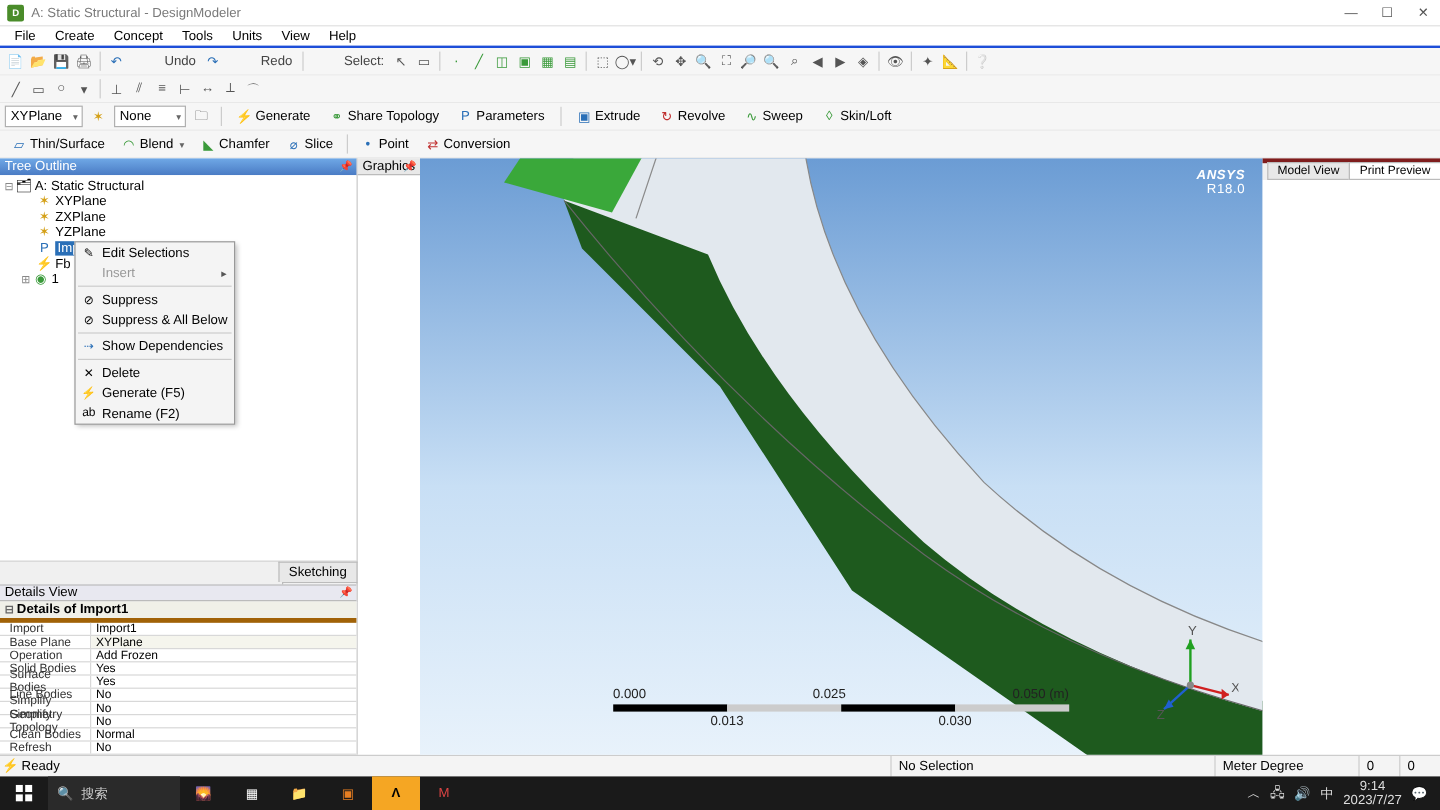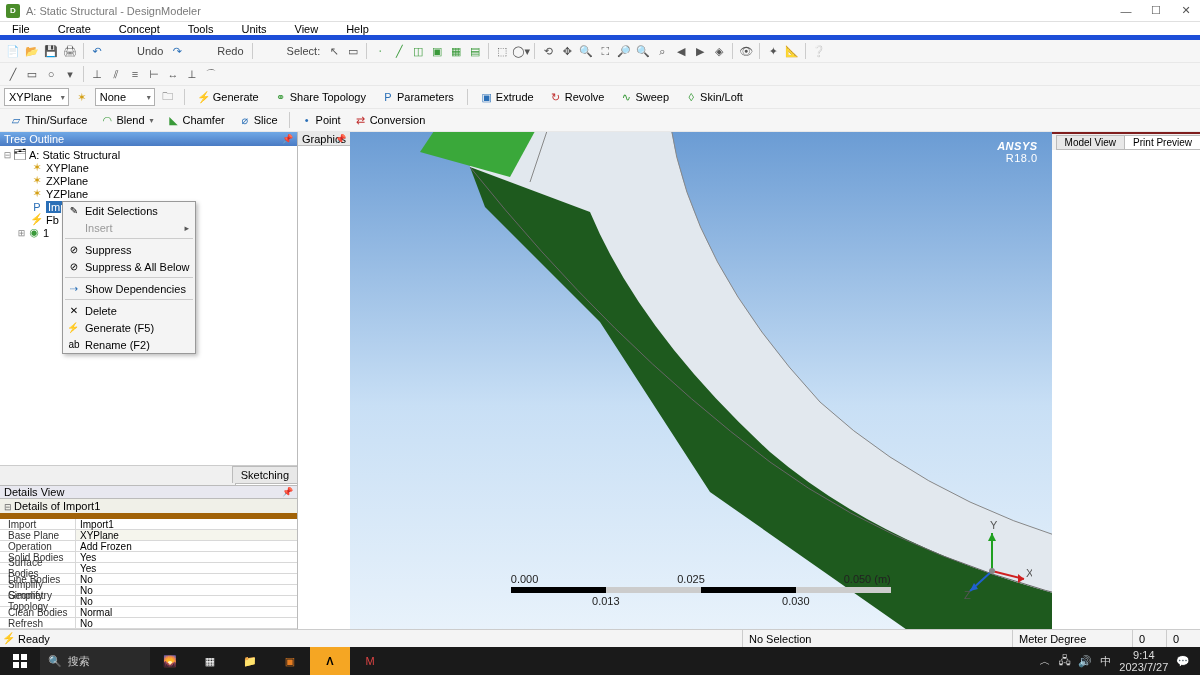--- a/index.html
+++ b/index.html
@@ -6,21 +6,21 @@
 body { width: 1200px; height: 675px; background: #fff; overflow: hidden; position: relative; display: flex; flex-direction: column; }
 
 
 .titlebar { height: 22px; background: #fff; display: flex; align-items: center; padding: 0 6px; border-bottom: 1px solid #e0e0e0; }
 .titlebar .app-icon { width: 14px; height: 14px; background: #4a8c2a; border-radius: 2px; margin-right: 6px; display:flex; align-items:center; justify-content:center; color:#fff; font-size:8px; font-weight:bold;}
 .titlebar .title { color: #7a7a7a; flex: 1; }
 .winbtns { display:flex; gap:18px; margin-right:2px;}
 .winbtn { width:12px; height:12px; display:flex; align-items:center; justify-content:center; color:#555; cursor:pointer;}
 
 
-.menubar { height: 18px; display: flex; align-items: center; padding: 0 6px; gap: 16px; border-bottom: 5px solid #1d4ed8; }
+.menubar { height: 18px; display: flex; align-items: center; padding: 0 6px; gap: 4px; border-bottom: 2px solid #1d4ed8; }
 .menubar span { padding: 1px 6px; cursor: pointer; }
 
 
 .toolbar { height: 23px; display: flex; align-items: center; padding: 0 4px; gap: 1px; border-bottom: 1px solid #e8e8e8; background: #f6f6f6; }
 .tbtn { width: 18px; height: 18px; display:flex; align-items:center; justify-content:center; border:1px solid transparent; cursor:pointer; color:#555;}
 .tsep { width:1px; height:16px; background:#ccc; margin: 0 3px; }
 .tlabel { padding: 0 4px; color:#444;margin-left:26px; }
 .ticon-y { color:#d4a017; }
 .ticon-b { color:#2a6fb7; }
 .ticon-g { color:#3a9a3a; }
@@ -55,42 +55,42 @@
 .ctxmenu .csep { height:1px; background:#ccc; margin: 2px 2px;}
 .ctxmenu .ci.dis { color:#999; }
 
 .tabstrip { height:20px; background:#f0f0f0; border-top:1px solid #ccc; display:flex; align-items:flex-end; padding-left:2px;flex-direction:column;}
 .tabstrip .tab { padding:2px 8px; border:1px solid #bbb; border-bottom:none; background:#fff; margin-right:-1px; cursor:pointer;}
 .tabstrip .tab.inactive { background:#e8e8e8;}
 
 .details-hdr { height:14px; background:#e8e8f0; border-top:1px solid #bbb; border-bottom:1px solid #bbb; padding:0 4px; display:flex; align-items:center; position:relative;}
 .details-hdr .pin { position:absolute; right:3px; font-size:9px;}
 .details { background:#fff;}
-.details .grp { background:#f0f0e8; padding:1px 4px; border-bottom:6px solid #a16207; font-weight:normal;}
+.details .grp { background:#f0f0e8; padding:1px 4px; border-bottom:4px solid #a16207; font-weight:bold;}
 .details .grp::before { content:"⊟ "; color:#666; font-size:9px;}
 .drow { display:flex; border-bottom:1px solid #d8d8d8; height:11px;}
 .drow .k { width:76px; padding-left:8px; border-right:1px solid #d8d8d8; color:#333; display:flex; align-items:center; font-size:10px;}
 .drow .v { flex:1; padding-left:4px; display:flex; align-items:center; font-size:10px;}
 .drow.hl .v { background:#f5f5ed; }
 
 
 .right { flex:1; display:flex; flex-direction:row; position:relative;}
 .gfx-hdr { height:14px; background:#e8e8e8; border-bottom:1px solid #bbb; padding:0 4px; display:flex; align-items:center; position:relative;}
 .gfx-hdr .pin { position:absolute; right:3px; font-size:9px;}
 .viewport { flex:1; position:relative; background: linear-gradient(#6b9cd4 0%, #c8dff5 55%, #e8f2fb 100%); overflow:hidden;}
 .brand { position:absolute; right:14px; top:8px; color:#fff; text-align:right; font-weight:bold; font-size:22px; letter-spacing:0.5px; font-style:italic;}
 .brand .ver { font-size:11px; font-weight:normal; font-style:normal;}
 .triad { position:absolute; right:20px; bottom:28px; width:80px; height:80px;}
 .scalebar { position:absolute; left:50%; bottom:22px; transform:translateX(-50%); width:380px; text-align:center; font-size:10px; color:#222;}
 .scalebar .bar { height:6px; display:flex; margin-top:2px;}
 .scalebar .bar div { flex:1;}
 .scalebar .legend { display:flex; justify-content:space-between; font-size:9px;}
 .scalebar .sub { display:flex; justify-content:space-around; font-size:9px; margin-top:2px;}
 
-.gfx-tabs { height:18px; background:#f0f0f0; border-top:2px solid #7f1d1d; display:flex; align-items:flex-end; padding-left:4px;}
+.gfx-tabs { height:18px; background:#f0f0f0; border-top:4px solid #7f1d1d; display:flex; align-items:flex-end; padding-left:4px;}
 .gfx-tabs .tab { padding:1px 8px; border:1px solid #bbb; background:#e8e8e8; margin-right:-1px; cursor:pointer; font-size:10px;}
 .gfx-tabs .tab.active { background:#fff;}
 
 
 .status { height:18px; background:#f4f4f4; border-top:1px solid #ccc; display:flex; align-items:center; font-size:11px;}
 .status .sicon { width:18px; text-align:center; color:#d4a017;}
 .status .cell { border-left:1px solid #ccc; padding: 0 6px; height:100%; display:flex; align-items:center;}
 .status .spacer { flex:1;}
 
 

